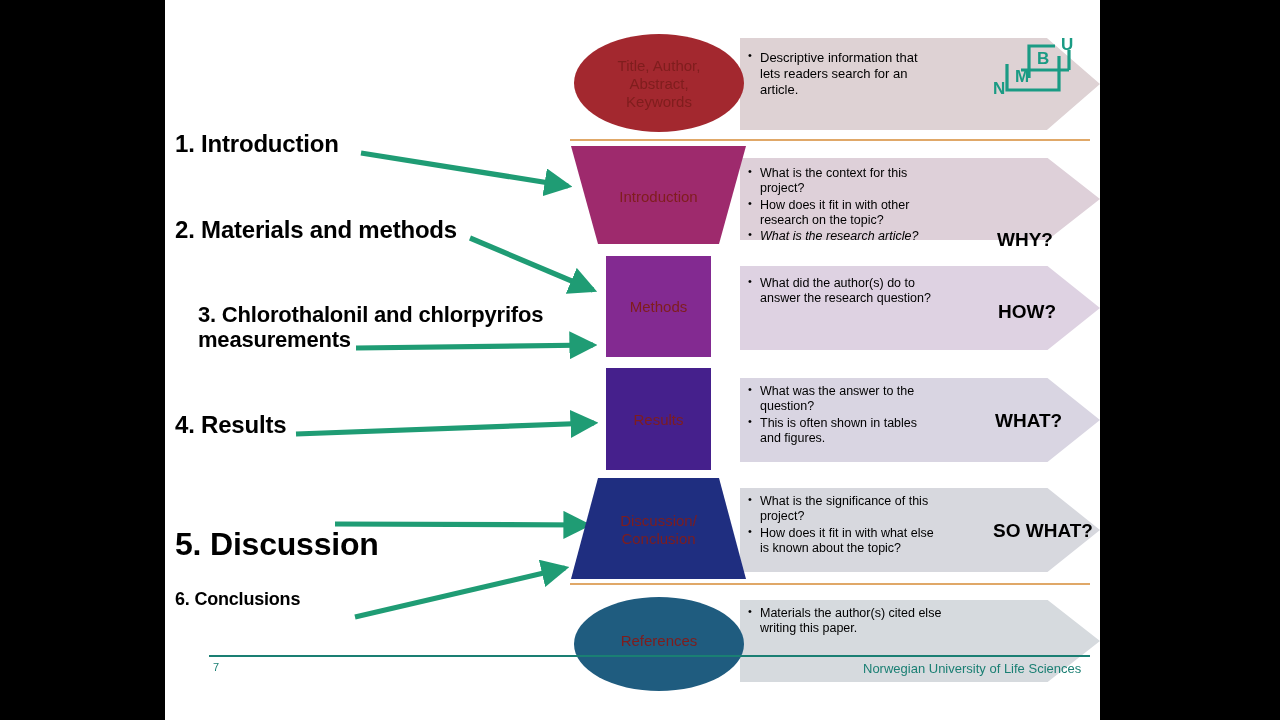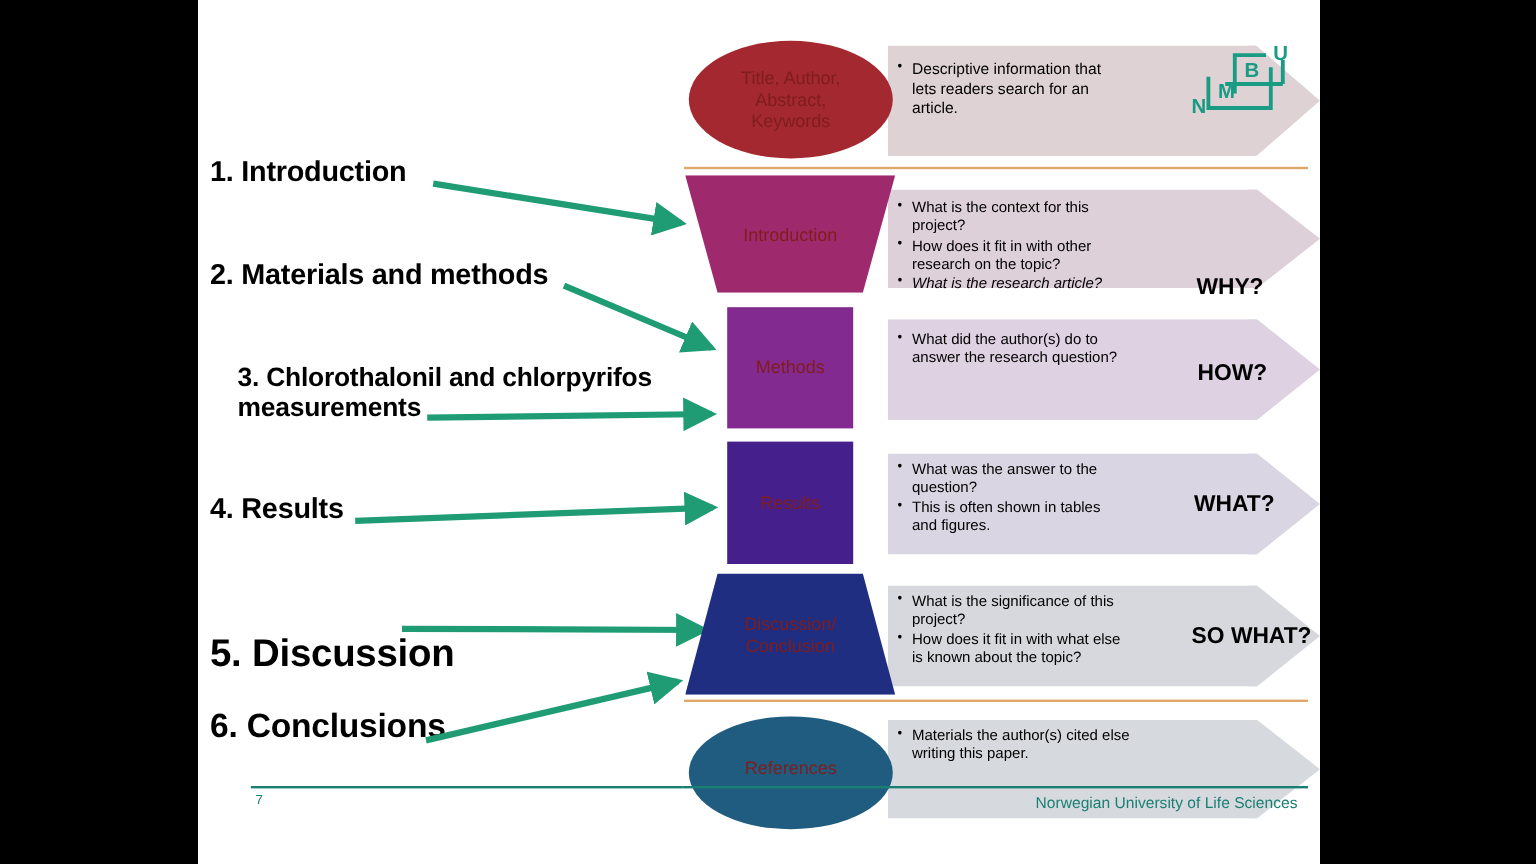--- a/index.html
+++ b/index.html
@@ -94,21 +94,21 @@
 
     <div class="outline-item" style="left:10px;top:217px;font-size:24px;">2.  Materials and methods</div>
 
     <div class="outline-item" style="left:33px;top:303px;font-size:22px;">3. Chlorothalonil and chlorpyrifos
 measurements</div>
 
     <div class="outline-item" style="left:10px;top:412px;font-size:24px;">4. Results</div>
 
     <div class="outline-item" style="left:10px;top:503px;font-size:32px;margin-top:24px;">5. Discussion</div>
 
-    <div class="outline-item" style="left:10px;top:589px;font-size:28px;">6. Conclusions</div>
+    <div class="outline-item" style="left:10px;top:589px;font-size:18px;">6. Conclusions</div>
 
     <svg class="connector" style="left:0;top:0;width:935px;height:720px;" viewBox="0 0 935 720">
       <defs>
         <marker id="gtip" viewBox="0 0 10 10" refX="8.4" refY="5" markerWidth="5.4" markerHeight="5.4" orient="auto-start-reverse">
           <path d="M 0 0 L 10 5 L 0 10 z" fill="#1f9c74"></path>
         </marker>
       </defs>
       <g stroke="#1f9c74" stroke-width="5.2" fill="none" marker-end="url(#gtip)">
 
         <line x1="196" y1="153" x2="403" y2="186"></line>

